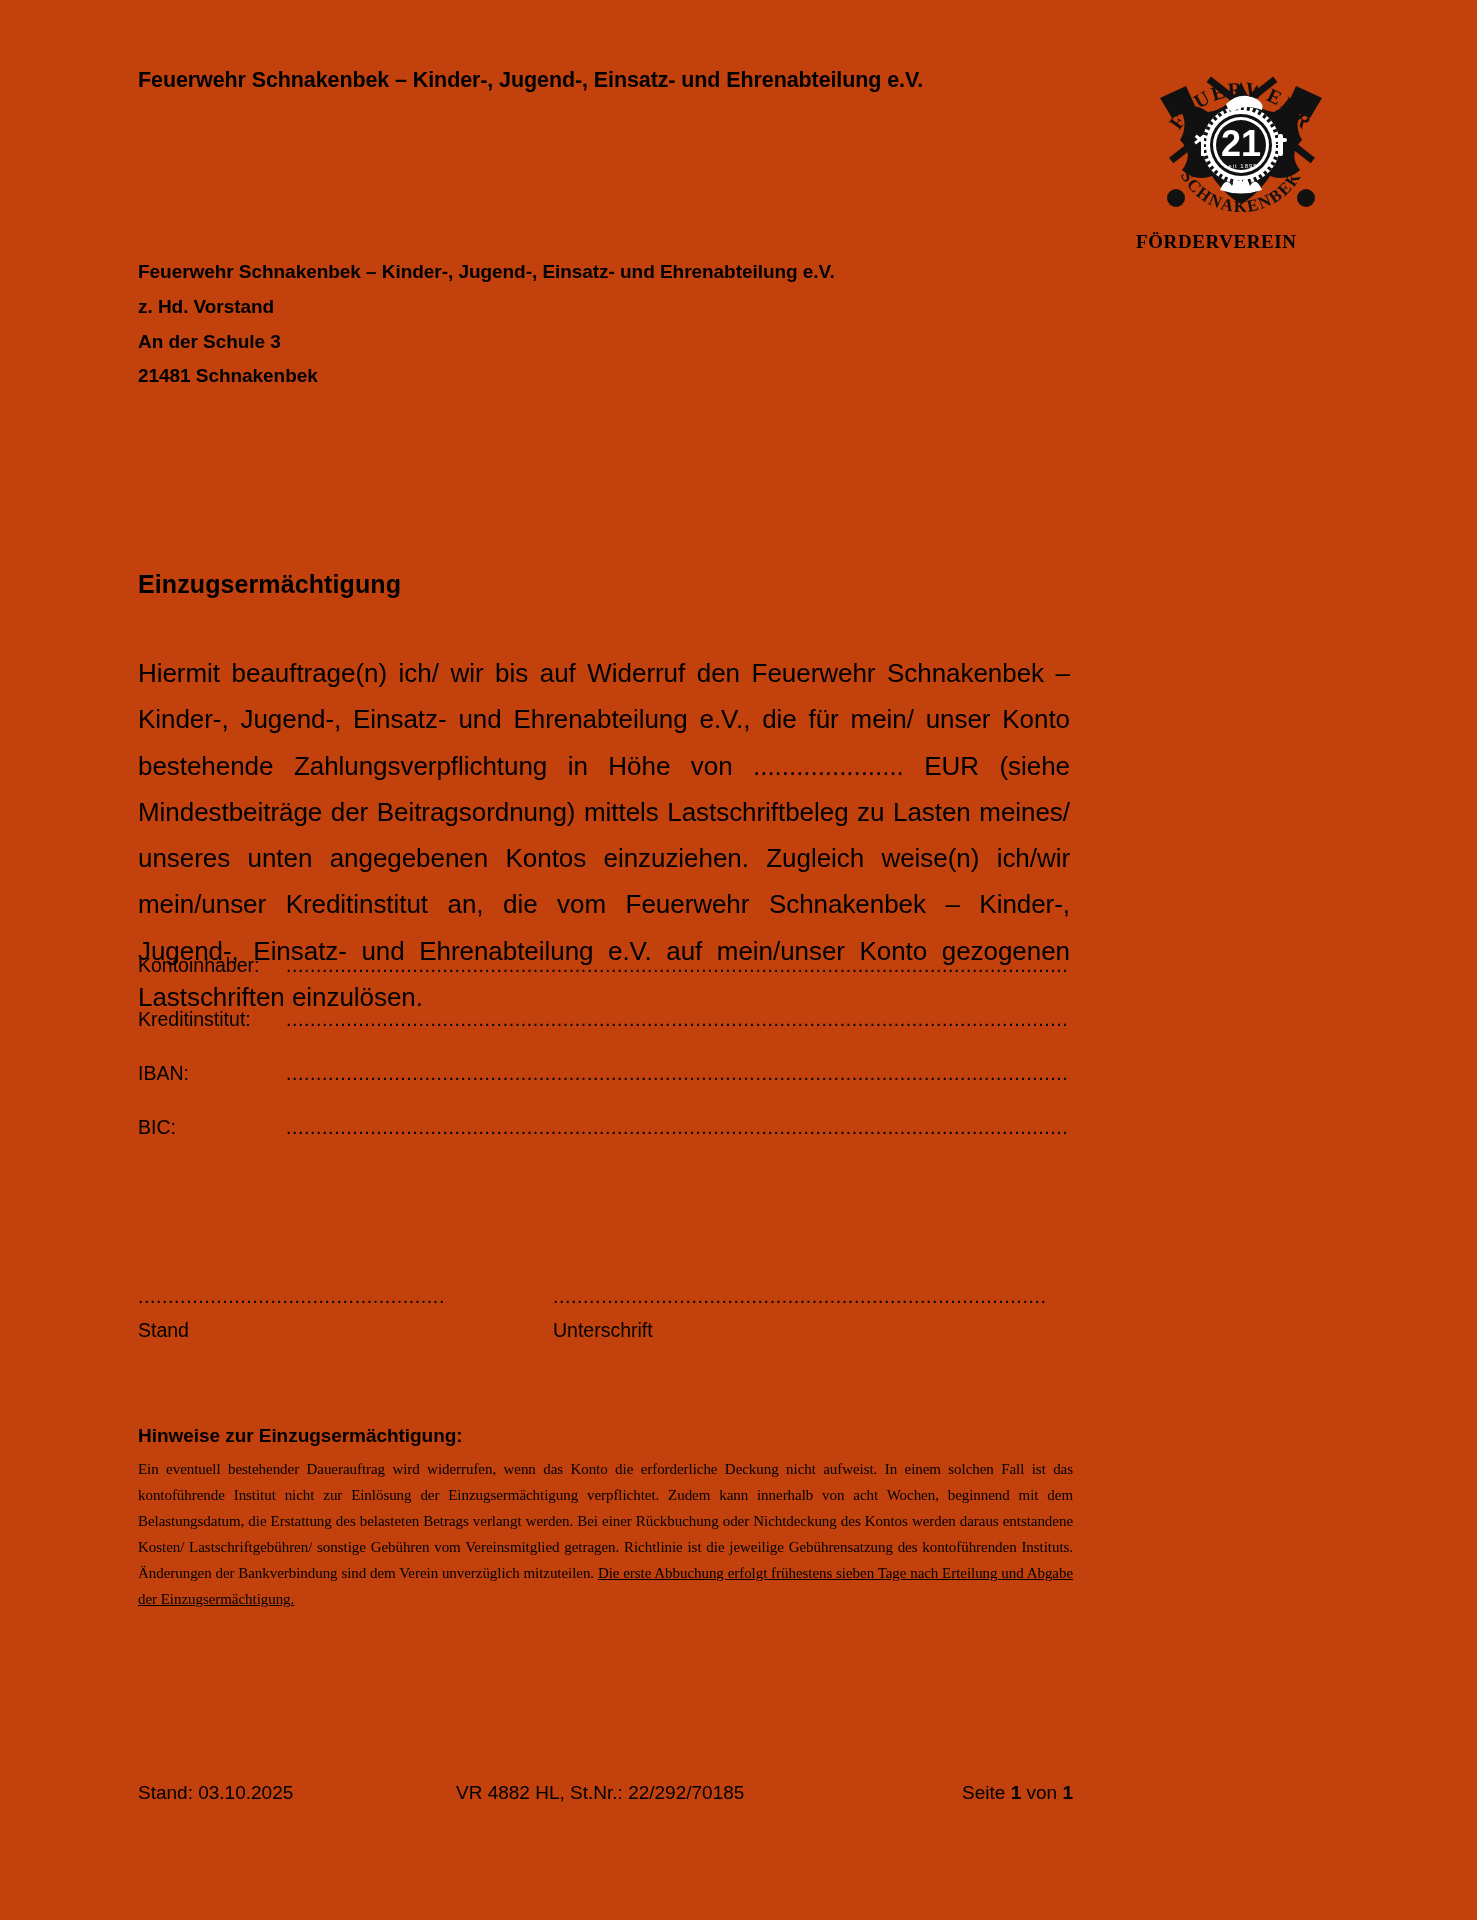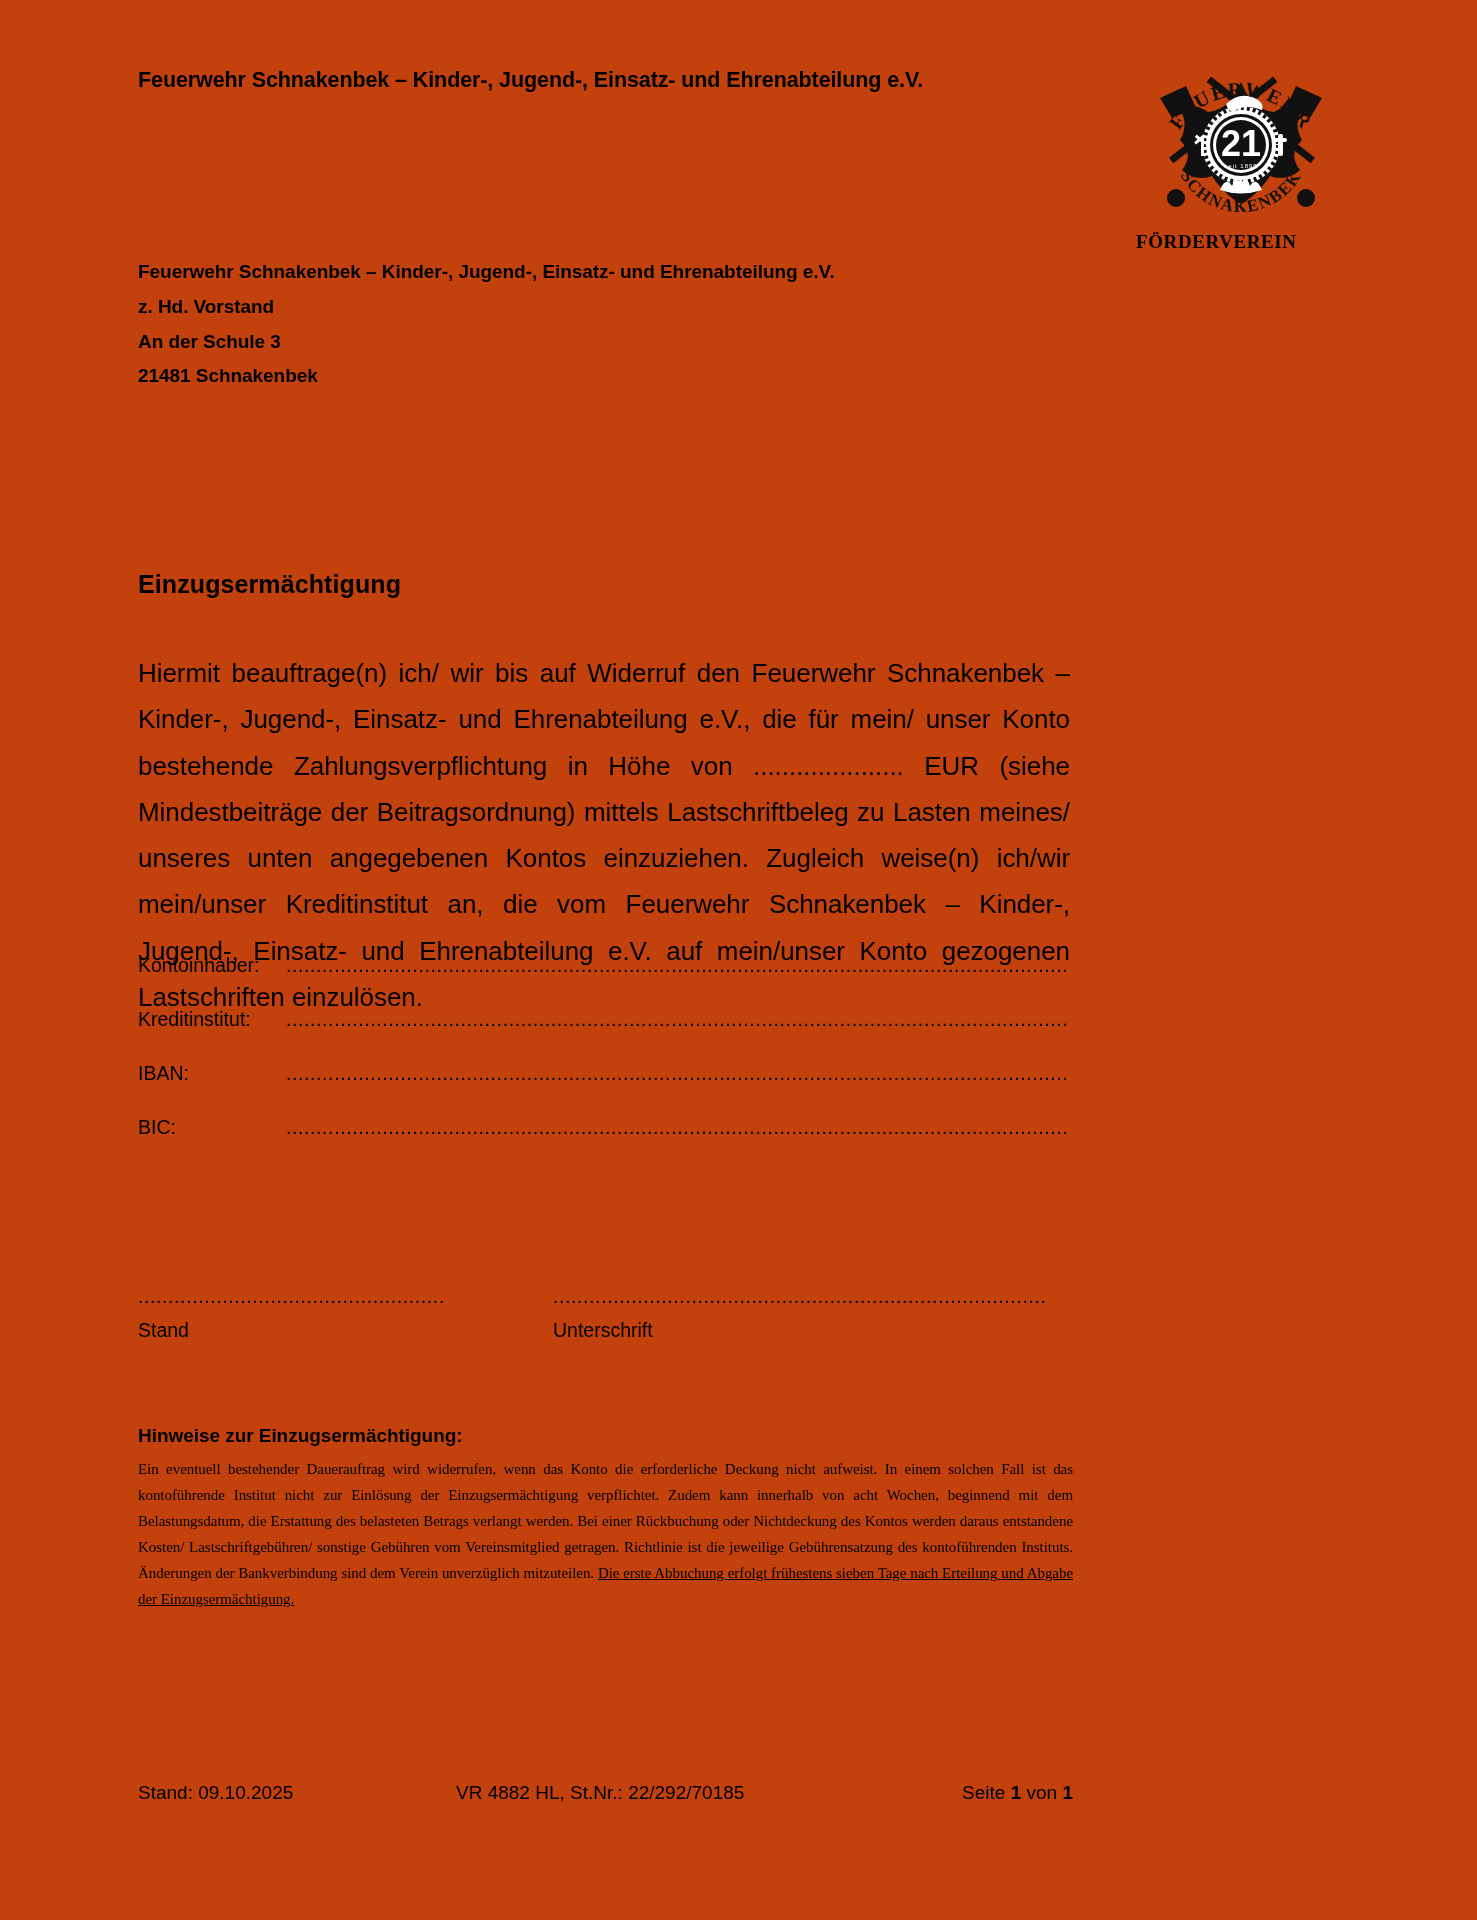--- a/index.html
+++ b/index.html
@@ -288,18 +288,18 @@
   </div>
 
   <div class="abs notes">
     <div class="notes-heading">Hinweise zur Einzugsermächtigung:</div>
     <div class="notes-body">
       <span>Ein eventuell bestehender Dauerauftrag wird widerrufen, wenn das Konto die erforderliche Deckung nicht aufweist. In einem solchen Fall ist das kontoführende Institut nicht zur Einlösung der Einzugsermächtigung verpflichtet. Zudem kann innerhalb von acht Wochen, beginnend mit dem Belastungsdatum, die Erstattung des belasteten Betrags verlangt werden. Bei einer Rückbuchung oder Nichtdeckung des Kontos werden daraus entstandene Kosten/ Lastschriftgebühren/ sonstige Gebühren vom Vereinsmitglied getragen. Richtlinie ist die jeweilige Gebührensatzung des kontoführenden Instituts. Änderungen der Bankverbindung sind dem Verein unverzüglich mitzuteilen. </span><span class="u">Die erste Abbuchung erfolgt frühestens sieben Tage nach Erteilung und Abgabe der Einzugsermächtigung.</span>
     </div>
   </div>
 
   <div class="abs footer">
-    <div class="footer-left">Stand: 09.10.2025</div>
+    <div class="footer-left">Stand: 03.10.2025</div>
     <div class="footer-mid">VR 4882 HL, St.Nr.: 22/292/70185</div>
     <div class="footer-right"><span>Seite </span><b>1</b><span> von </span><b>1</b></div>
   </div>
 
 </div>
 
 </body></html>

